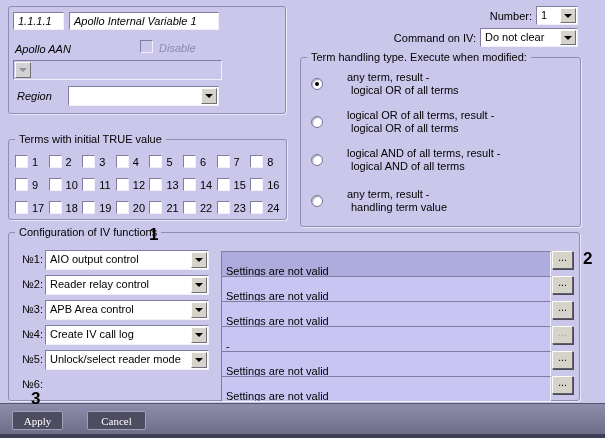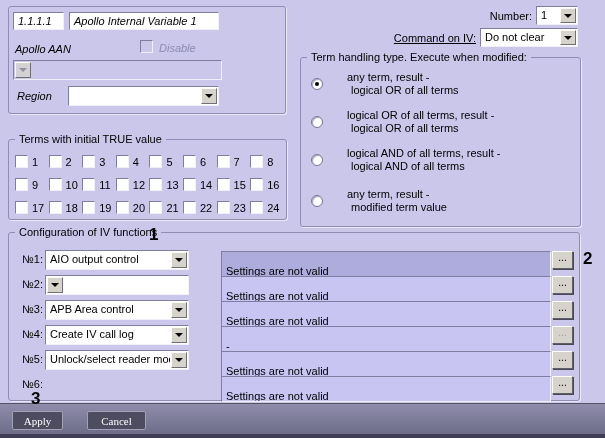--- a/index.html
+++ b/index.html
@@ -63,21 +63,21 @@
     text-align:center; color:#000; padding:0 0 4px 0;
   }
   .more-btn.disabled { color:#a29f96; }
   .opt { position:absolute; left:10px; display:flex; align-items:center; gap:24px; }
   .opt .lines { line-height:13px; }
   .opt .l2 { padding-left:4px; }
   .trow { position:absolute; left:6px; display:flex; }
   .tcell { width:33.6px; display:flex; align-items:center; gap:4px; }
   .crow { position:absolute; left:0; width:100%; height:20px; }
   .crow .rlabel { position:absolute; left:6px; width:28px; text-align:right; top:3px; }
-  .crow .combo { left:36px; top:0; width:144px; height:20px; }
+  .crow .combo { left:36px; top:0; width:164px; height:20px; }
   .crow .status { left:212px; top:1px; width:330px; }
   .crow .more-btn { left:543px; top:1px; }
   .bottom-bar {
     position:absolute; left:0; top:403px; width:605px; height:30px;
     background:linear-gradient(#8e8caa, #6e6d89); border-top:1px solid #55546b; box-sizing:content-box;
   }
   .bottom-strip { position:absolute; left:0; top:434px; width:605px; height:4px; background:#3e3d55; }
   .dark-btn {
     position:absolute; height:19px; background:#4d4c61; border:1px solid #a2a1b5;
     border-radius:2px; color:#fff; font-size:11px; font-family:Liberation Serif, serif; padding:0; cursor:default;
@@ -114,21 +114,21 @@
   </div>
 
   <div class="label" style="left:460px; top:9px; width:72px; text-align:right;">Number:</div>
   <div class="combo" style="left:536px; top:6px; width:42px; height:19px;">
     <span class="combo-text">1</span>
     <span class="combo-btn">
         <span class="arr"></span>
       </span>
   </div>
 
-  <div class="label" style="left:360px; top:31px; width:116px; text-align:right;text-decoration:underline;">Command on IV:</div>
+  <div class="label" style="left:360px; top:31px; width:116px; text-align:right;">Command on IV:</div>
   <div class="combo" style="left:480px; top:28px; width:98px; height:19px;">
     <span class="combo-text">Do not clear</span>
     <span class="combo-btn">
         <span class="arr"></span>
       </span>
   </div>
 
   <div class="groupbox" style="left:300px; top:57px; width:279px; height:168px;">
     <div class="legend">Term handling type. Execute when modified:</div>
 
@@ -150,21 +150,21 @@
       <span class="radio"></span>
       <span class="lines">
         <span class="l1">logical AND of all terms, result -</span><br>
         <span class="l2">logical AND of all terms</span>
       </span>
     </div>
     <div class="opt" style="top:130px;">
       <span class="radio"></span>
       <span class="lines">
         <span class="l1">any term, result -</span><br>
-        <span class="l2">modified term value</span>
+        <span class="l2">handling term value</span>
       </span>
     </div>
   </div>
 
   <div class="groupbox" style="left:8px; top:139px; width:277px; height:79px;">
     <div class="legend">Terms with initial TRUE value</div>
 
     <div class="trow" style="top:15px;">
       <span class="tcell">
           <span class="cb"></span>
@@ -280,20 +280,21 @@
             <span class="arr"></span>
           </span>
       </div>
       <div class="status selected">Settings are not valid</div>
       <button class="more-btn">...</button>
     </div>
 
     <div class="crow" style="top:42px;">
       <span class="rlabel">№2:</span>
       <div class="combo">
+        <span class="combo-text">Reader relay control</span>
         <span class="combo-btn">
             <span class="arr"></span>
           </span>
       </div>
       <div class="status">Settings are not valid</div>
       <button class="more-btn">...</button>
     </div>
 
     <div class="crow" style="top:67px;">
       <span class="rlabel">№3:</span>

